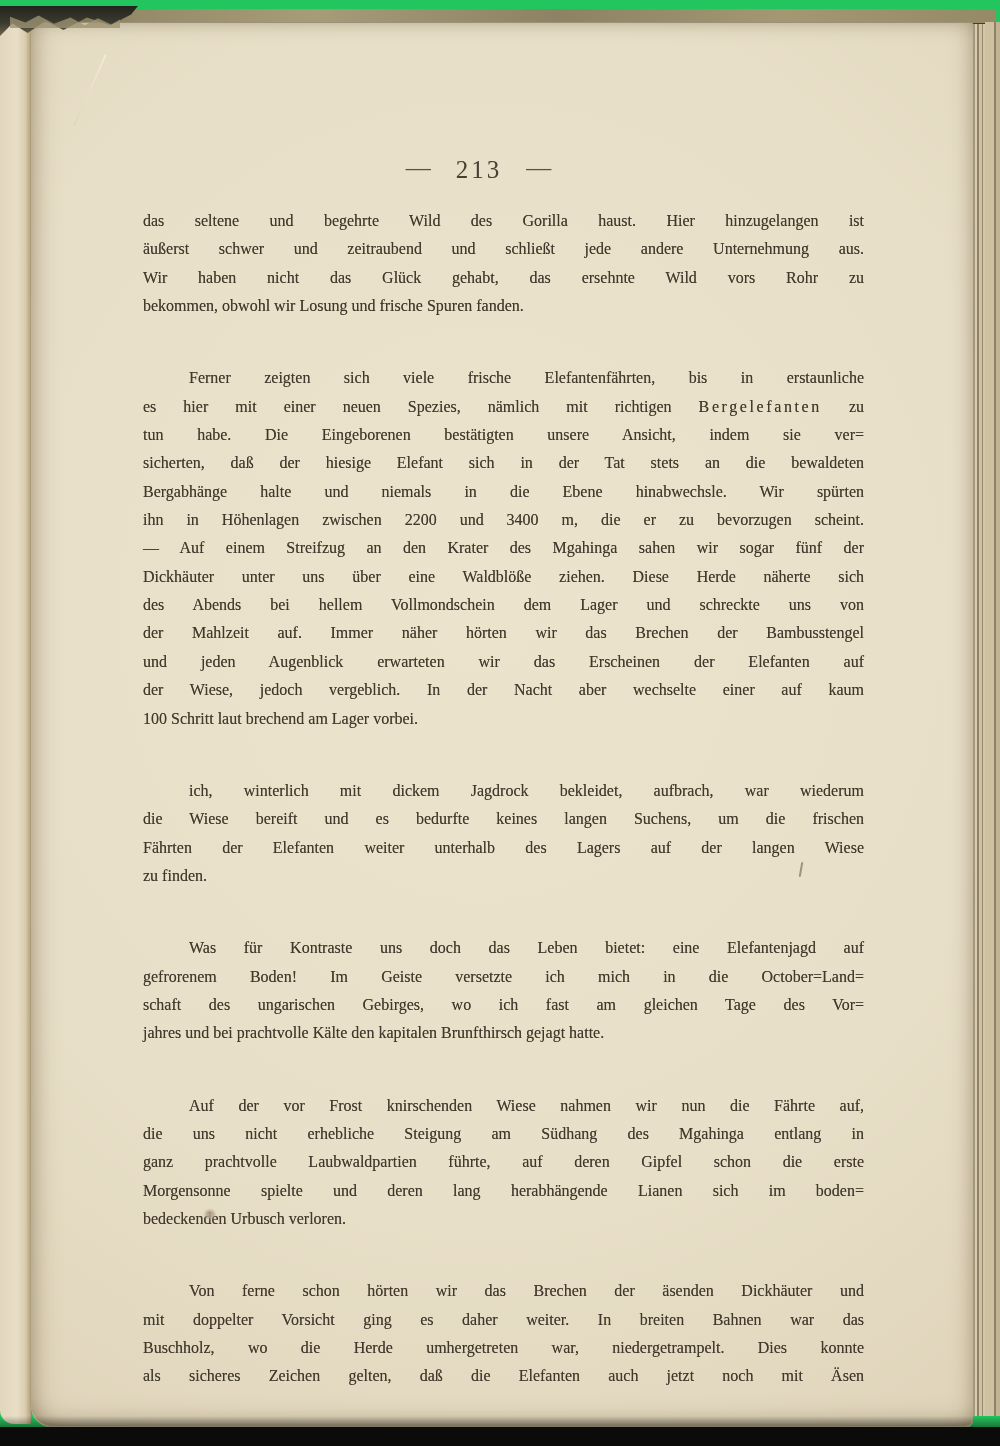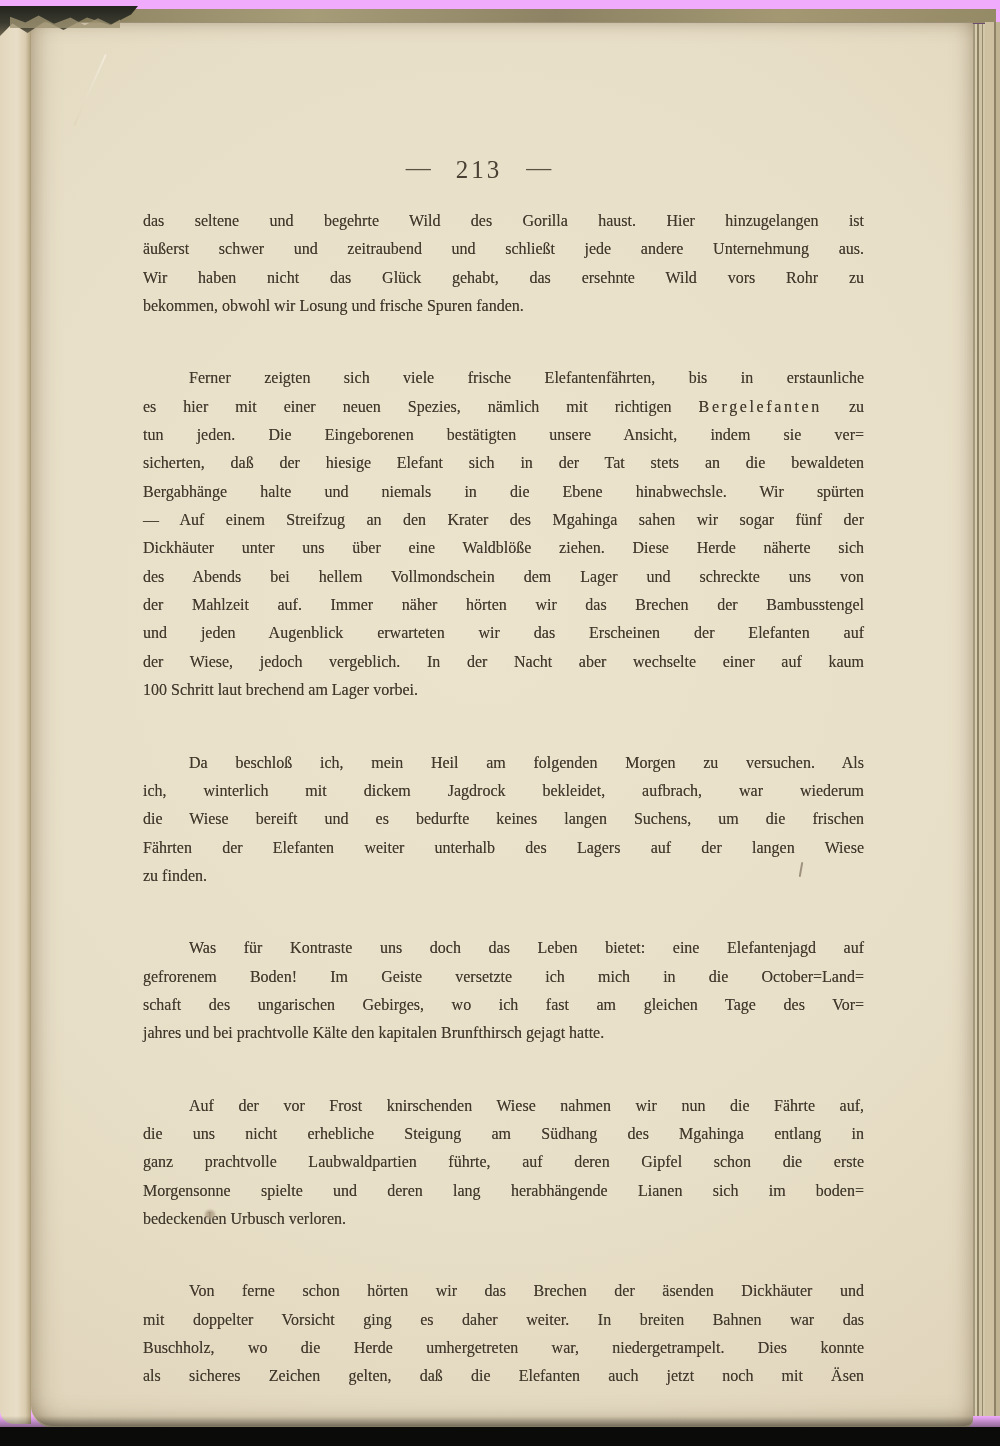--- a/index.html
+++ b/index.html
@@ -1,18 +1,18 @@
 <!DOCTYPE html>
 <html><head>
 <meta charset="utf-8">
 <style>
   html,body { margin:0; padding:0; background:#141511; }
   .scene {
     position:relative; width:1000px; height:1446px; overflow:hidden;
-    background:#f0abfc;
+    background:#22c55e;
     font-family:"Liberation Serif", serif;
   }
   
   .cover-strip {
     position:absolute; left:20px; top:9px; width:976px; height:14px;
     background:linear-gradient(90deg,#6e6649 0%,#968b68 12%,#a79c78 30%,#8d8263 55%,#a39872 78%,#958a66 100%);
     box-shadow:0 1px 0 rgba(0,0,0,.55);
   }
   
   .left-page {
@@ -119,33 +119,33 @@
   <div class="text-block">
       <div class="para">
         <div class="line">das seltene und begehrte Wild des Gorilla haust. Hier hinzugelangen ist</div>
         <div class="line">äußerst schwer und zeitraubend und schließt jede andere Unternehmung aus.</div>
         <div class="line">Wir haben nicht das Glück gehabt, das ersehnte Wild vors Rohr zu</div>
         <div class="line no-just">bekommen, obwohl wir Losung und frische Spuren fanden.</div>
       </div>
       <div class="para indent">
         <div class="line">Ferner zeigten sich viele frische Elefantenfährten, bis in erstaunliche</div>
         <div class="line">es hier mit einer neuen Spezies, nämlich mit richtigen <span class="sperr">Bergelefanten</span> zu</div>
-        <div class="line">tun jeden. Die Eingeborenen bestätigten unsere Ansicht, indem sie ver=</div>
+        <div class="line">tun habe. Die Eingeborenen bestätigten unsere Ansicht, indem sie ver=</div>
         <div class="line">sicherten, daß der hiesige Elefant sich in der Tat stets an die bewaldeten</div>
         <div class="line">Bergabhänge halte und niemals in die Ebene hinabwechsle. Wir spürten</div>
+        <div class="line">ihn in Höhenlagen zwischen 2200 und 3400 m, die er zu bevorzugen scheint.</div>
         <div class="line">— Auf einem Streifzug an den Krater des Mgahinga sahen wir sogar fünf der</div>
         <div class="line">Dickhäuter unter uns über eine Waldblöße ziehen. Diese Herde näherte sich</div>
         <div class="line">des Abends bei hellem Vollmondschein dem Lager und schreckte uns von</div>
         <div class="line">der Mahlzeit auf. Immer näher hörten wir das Brechen der Bambusstengel</div>
         <div class="line">und jeden Augenblick erwarteten wir das Erscheinen der Elefanten auf</div>
         <div class="line">der Wiese, jedoch vergeblich. In der Nacht aber wechselte einer auf kaum</div>
         <div class="line no-just">100 Schritt laut brechend am Lager vorbei.</div>
       </div>
       <div class="para indent">
-        <div class="line">Da beschloß ich, mein Heil am folgenden Morgen zu versuchen. Als</div>
         <div class="line">ich, winterlich mit dickem Jagdrock bekleidet, aufbrach, war wiederum</div>
         <div class="line">die Wiese bereift und es bedurfte keines langen Suchens, um die frischen</div>
         <div class="line">Fährten der Elefanten weiter unterhalb des Lagers auf der langen Wiese</div>
         <div class="line no-just">zu finden.</div>
       </div>
       <div class="para indent">
         <div class="line">Was für Kontraste uns doch das Leben bietet: eine Elefantenjagd auf</div>
         <div class="line">gefrorenem Boden! Im Geiste versetzte ich mich in die October=Land=</div>
         <div class="line">schaft des ungarischen Gebirges, wo ich fast am gleichen Tage des Vor=</div>
         <div class="line no-just">jahres und bei prachtvolle Kälte den kapitalen Brunfthirsch gejagt hatte.</div>

